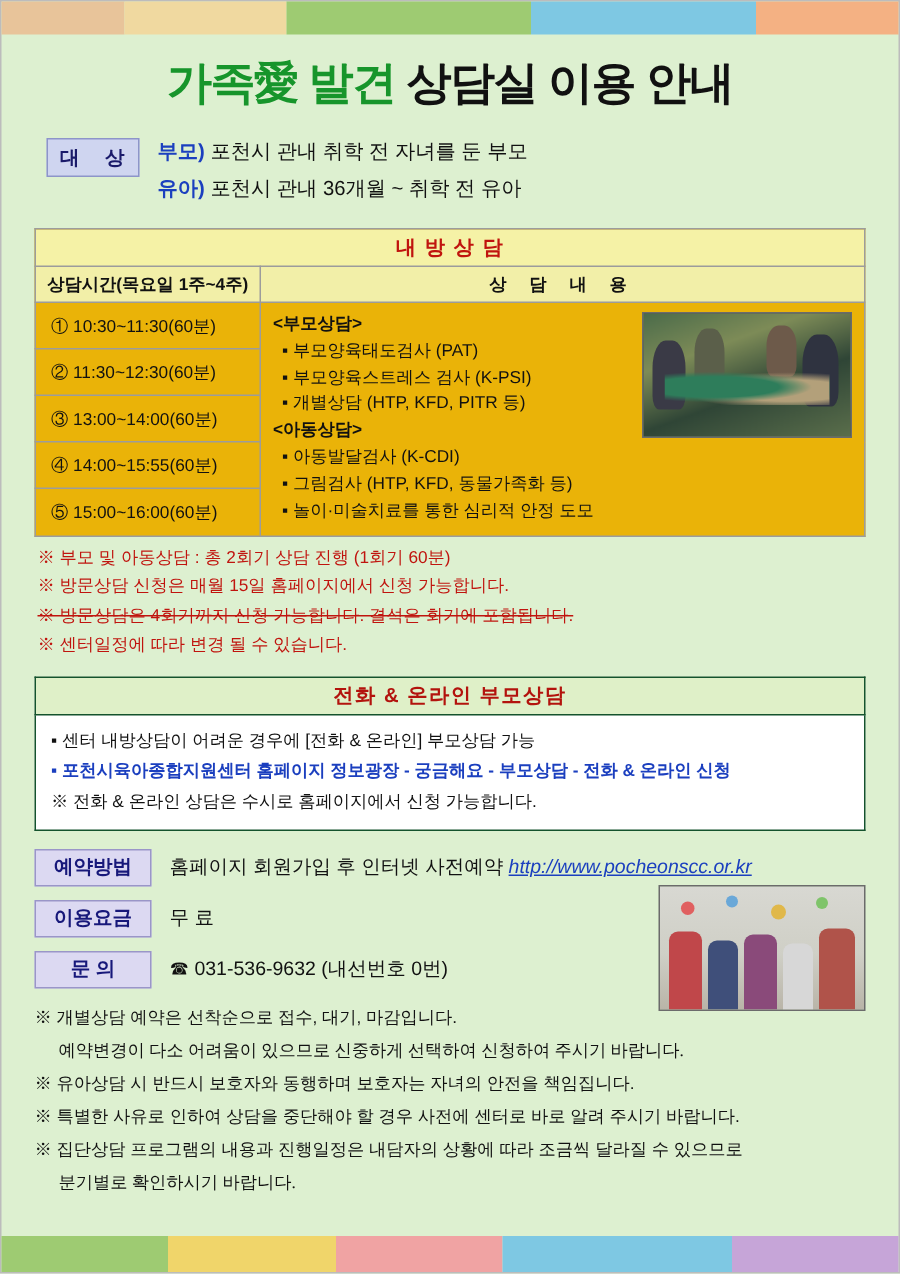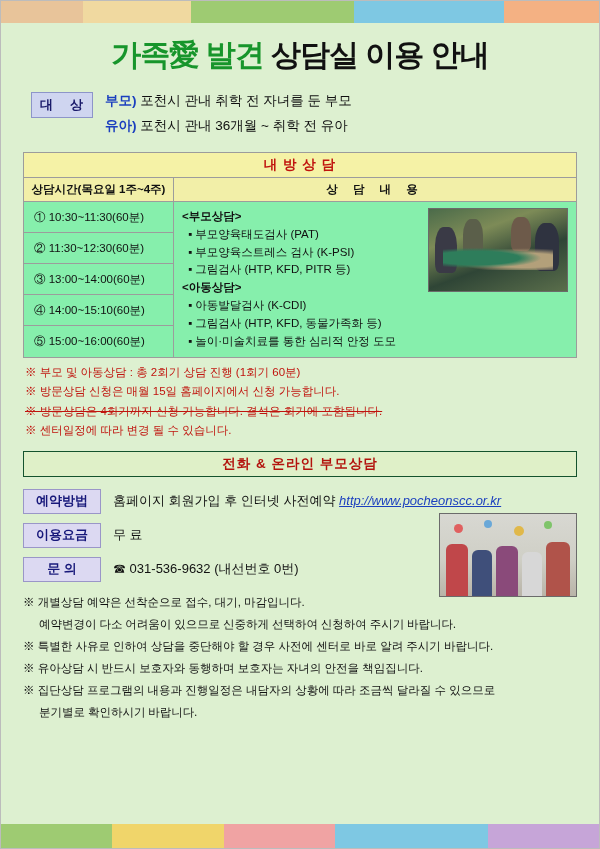--- a/index.html
+++ b/index.html
@@ -39,21 +39,21 @@
   .target-label {
     width:62px; height:26px; background:#cfd5f0; border:1px solid #8d95c9;
     color:#1a1a6a; font-size:13px; font-weight:bold; display:flex; align-items:center;
     justify-content:space-around; margin-left:8px; letter-spacing:1px;
   }
   .target-lines { margin-left:12px; font-size:13.5px; }
   .target-lines div { margin-bottom:7px; color:#111; }
   .target-lines .tag { color:#1b3fbf; font-weight:bold; }
 
   
-  table.main { width:100%; border-collapse:collapse; margin-top:10px; background:#86efac; }
+  table.main { width:100%; border-collapse:collapse; margin-top:10px; background:#eab308; }
   table.main th, table.main td { border:1px solid #9c9c9c; }
   .band {
     background:#f5f2a6; color:#c0140e; text-align:center; font-weight:bold;
     font-size:13.5px; padding:3px 0; letter-spacing:1px;
   }
   .band.green-band { background:#dff0c8; color:#b3130d; }
   .hdr { background:#f2efa8; font-size:11.5px; font-weight:bold; text-align:center; padding:4px 2px; color:#111; }
   .hdr.wide { letter-spacing:6px; }
   .timecell { width:148px; font-size:11.5px; padding:6px 4px 6px 10px; color:#111; }
   .detail { padding:6px 8px; vertical-align:top; position:relative; }
@@ -148,21 +148,21 @@
         <th class="hdr wide">상 담 내 용</th>
       </tr>
       <tr>
         <td class="timecell">① 10:30~11:30(60분)</td>
         <td class="detail" rowspan="5">
           <div class="detail-inner">
             <div class="detail-text">
               <div class="head">&lt;부모상담&gt;</div>
               <div class="bullet">▪ 부모양육태도검사 (PAT)</div>
               <div class="bullet">▪ 부모양육스트레스 검사 (K-PSI)</div>
-              <div class="bullet">▪ 그림검사 (HTP, KFD, PITR 등)</div>
+              <div class="bullet">▪ 개별상담 (HTP, KFD, PITR 등)</div>
               <div class="head">&lt;아동상담&gt;</div>
               <div class="bullet">▪ 아동발달검사 (K-CDI)</div>
               <div class="bullet">▪ 그림검사 (HTP, KFD, 동물가족화 등)</div>
               <div class="bullet">▪ 놀이·미술치료를 통한 심리적 안정 도모</div>
             </div>
             <div class="photo1">
               <div class="p-fig" style="left:6px;top:18px;width:22px;height:46px"></div>
               <div class="p-fig" style="left:34px;top:10px;width:20px;height:40px;background:#5b5f4a"></div>
               <div class="p-fig" style="right:8px;top:14px;width:24px;height:48px;background:#2f3340"></div>
               <div class="p-fig" style="right:36px;top:8px;width:20px;height:34px;background:#6d5a4a"></div>
@@ -170,39 +170,46 @@
           </div>
         </td>
       </tr>
       <tr>
         <td class="timecell">② 11:30~12:30(60분)</td>
       </tr>
       <tr>
         <td class="timecell">③ 13:00~14:00(60분)</td>
       </tr>
       <tr>
-        <td class="timecell">④ 14:00~15:10(60분)</td>
+        <td class="timecell">④ 14:00~15:55(60분)</td>
       </tr>
       <tr>
         <td class="timecell">⑤ 15:00~16:00(60분)</td>
       </tr>
     </tbody>
       </table>
 
     <div class="notes">
       <div>※ 부모 및 아동상담 : 총 2회기 상담 진행 (1회기 60분)</div>
       <div>※ 방문상담 신청은 매월 15일 홈페이지에서 신청 가능합니다.</div>
       <div class="strike">※ 방문상담은 4회기까지 신청 가능합니다. 결석은 회기에 포함됩니다.</div>
       <div>※ 센터일정에 따라 변경 될 수 있습니다.</div>
     </div>
 
     <table class="phone">
       <tbody>
           <tr>
         <td class="band green-band">전화 &amp; 온라인 부모상담</td>
+      </tr>
+      <tr>
+        <td class="phone-body">
+          <div>▪  센터 내방상담이 어려운 경우에 [전화 &amp; 온라인] 부모상담  가능</div>
+          <div class="blue">▪  포천시육아종합지원센터 홈페이지 정보광장 - 궁금해요 - 부모상담 - 전화 &amp; 온라인 신청</div>
+          <div>※ 전화 &amp; 온라인 상담은 수시로 홈페이지에서 신청 가능합니다.</div>
+        </td>
       </tr>
     </tbody>
       </table>
 
     <div class="info">
       <div class="inforow">
         <div class="infolabel">예약방법</div>
         <div class="infoval">
           <span>홈페이지 회원가입 후 인터넷 사전예약 </span><a href="#">http://www.pocheonscc.or.kr</a>
         </div>
@@ -225,22 +232,22 @@
         <div class="dot" style="left:14px;top:10px;width:9px;height:9px;background:#e06060"></div>
         <div class="dot" style="left:44px;top:6px;width:8px;height:8px;background:#6aa8d8"></div>
         <div class="dot" style="left:74px;top:12px;width:10px;height:10px;background:#e0b84a"></div>
         <div class="dot" style="left:104px;top:7px;width:8px;height:8px;background:#7fc46a"></div>
       </div>
     </div>
 
     <div class="cautions">
       <div>※ 개별상담 예약은 선착순으로 접수, 대기, 마감입니다.</div>
       <div class="indent">예약변경이 다소 어려움이 있으므로 신중하게 선택하여 신청하여 주시기 바랍니다.</div>
+      <div>※ 유아상담 시 반드시 보호자와 동행하며 보호자는 자녀의 안전을 책임집니다.</div>
       <div>※ 특별한 사유로 인하여 상담을 중단해야 할 경우 사전에 센터로 바로 알려 주시기 바랍니다.</div>
-      <div>※ 유아상담 시 반드시 보호자와 동행하며 보호자는 자녀의 안전을 책임집니다.</div>
       <div>※ 집단상담 프로그램의 내용과 진행일정은 내담자의 상황에 따라 조금씩 달라질 수 있으므로</div>
       <div class="indent">분기별로 확인하시기 바랍니다.</div>
     </div>
 
   </div>
 
   <div class="bottombar">
     <span style="flex:1.6;background:#9ecb72"></span>
     <span style="flex:1.6;background:#f0d56a"></span>
     <span style="flex:1.6;background:#f0a3a3"></span>

